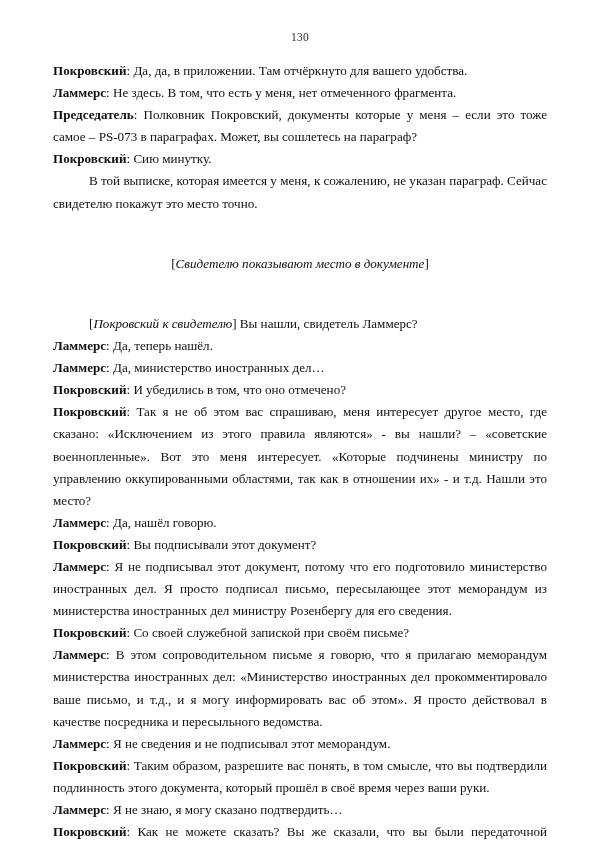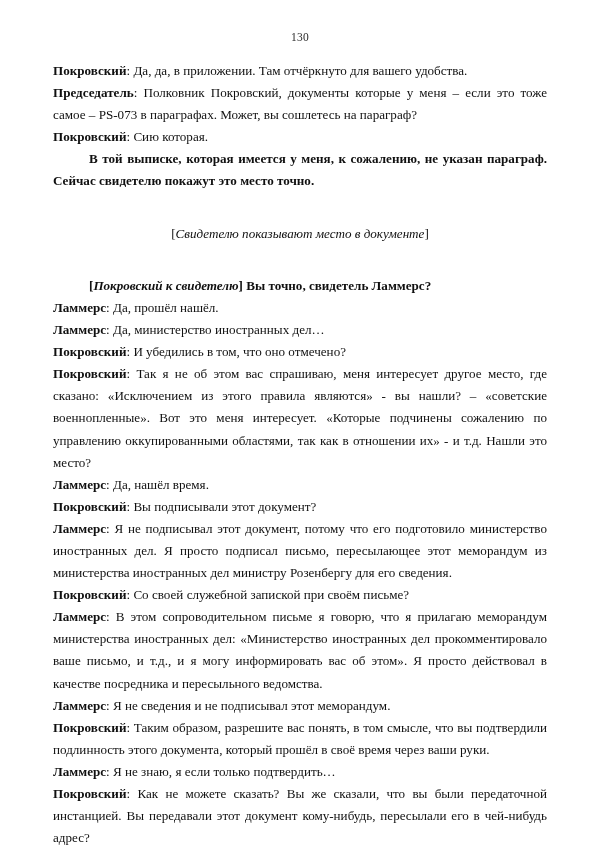--- a/index.html
+++ b/index.html
@@ -38,30 +38,29 @@
     text-justify: inter-word;
     hyphens: manual;
   }
   .para {
     margin: 0;
     text-align: justify;
     text-justify: inter-word;
   }
   .para.indent {
     text-indent: 36px;
-    font-weight: bold;
   }
   .speaker {
     font-weight: bold;
   }
   .stage {
     font-style: italic;
   }
   .stage-direction {
-    margin: 8px;
+    margin: 16px;
     text-align: center;
     font-style: italic;
   }
   .stage-direction .brk {
     font-style: normal;
   }
   .spacer-lg {
     height: 22.1px;
   }
   .spacer-md {
@@ -70,35 +69,36 @@
 </style>
 </head>
 <body>
 
 <div class="page">
 
   <div class="page-number">130</div>
 
   <div class="body-text" id="body-text">
       <p class="para"><span class="speaker">Покровский</span><span>: </span><span>Да, да, в приложении. Там отчёркнуто для вашего удобства.</span></p>
+      <p class="para"><span class="speaker">Ламмерс</span><span>: </span><span>Не здесь. В том, что есть у меня, нет отмеченного фрагмента.</span></p>
       <p class="para"><span class="speaker">Председатель</span><span>: </span><span>Полковник Покровский, документы которые у меня – если это тоже самое – PS-073 в параграфах. Может, вы сошлетесь на параграф?</span></p>
-      <p class="para"><span class="speaker">Покровский</span><span>: </span><span>Сию которая.</span></p>
+      <p class="para"><span class="speaker">Покровский</span><span>: </span><span>Сию минутку.</span></p>
       <p class="para indent"><span>В той выписке, которая имеется у меня, к сожалению, не указан параграф. Сейчас свидетелю покажут это место точно.</span></p>
       <div class="spacer-lg"></div>
       <p class="stage-direction"><span class="brk">[</span><span>Свидетелю показывают место в документе</span><span class="brk">]</span></p>
       <div class="spacer-md"></div>
-      <p class="para indent"><span>[</span><span class="stage">Покровский к свидетелю</span><span>]</span><span> Вы точно, свидетель Ламмерс?</span></p>
-      <p class="para"><span class="speaker">Ламмерс</span><span>: </span><span>Да, прошёл нашёл.</span></p>
+      <p class="para indent"><span>[</span><span class="stage">Покровский к свидетелю</span><span>]</span><span> Вы нашли, свидетель Ламмерс?</span></p>
+      <p class="para"><span class="speaker">Ламмерс</span><span>: </span><span>Да, теперь нашёл.</span></p>
       <p class="para"><span class="speaker">Ламмерс</span><span>: </span><span>Да, министерство иностранных дел…</span></p>
       <p class="para"><span class="speaker">Покровский</span><span>: </span><span>И убедились в том, что оно отмечено?</span></p>
-      <p class="para"><span class="speaker">Покровский</span><span>: </span><span>Так я не об этом вас спрашиваю, меня интересует другое место, где сказано: «Исключением из этого правила являются» - вы нашли? – «советские военнопленные». Вот это меня интересует. «Которые подчинены сожалению по управлению оккупированными областями, так как в отношении их» - и т.д. Нашли это место?</span></p>
-      <p class="para"><span class="speaker">Ламмерс</span><span>: </span><span>Да, нашёл время.</span></p>
+      <p class="para"><span class="speaker">Покровский</span><span>: </span><span>Так я не об этом вас спрашиваю, меня интересует другое место, где сказано: «Исключением из этого правила являются» - вы нашли? – «советские военнопленные». Вот это меня интересует. «Которые подчинены министру по управлению оккупированными областями, так как в отношении их» - и т.д. Нашли это место?</span></p>
+      <p class="para"><span class="speaker">Ламмерс</span><span>: </span><span>Да, нашёл говорю.</span></p>
       <p class="para"><span class="speaker">Покровский</span><span>: </span><span>Вы подписывали этот документ?</span></p>
       <p class="para"><span class="speaker">Ламмерс</span><span>: </span><span>Я не подписывал этот документ, потому что его подготовило министерство иностранных дел. Я просто подписал письмо, пересылающее этот меморандум из министерства иностранных дел министру Розенбергу для его сведения.</span></p>
       <p class="para"><span class="speaker">Покровский</span><span>: </span><span>Со своей служебной запиской при своём письме?</span></p>
       <p class="para"><span class="speaker">Ламмерс</span><span>: </span><span>В этом сопроводительном письме я говорю, что я прилагаю меморандум министерства иностранных дел: «Министерство иностранных дел прокомментировало ваше письмо, и т.д., и я могу информировать вас об этом». Я просто действовал в качестве посредника и пересыльного ведомства.</span></p>
       <p class="para"><span class="speaker">Ламмерс</span><span>: </span><span>Я не сведения и не подписывал этот меморандум.</span></p>
       <p class="para"><span class="speaker">Покровский</span><span>: </span><span>Таким образом, разрешите вас понять, в том смысле, что вы подтвердили подлинность этого документа, который прошёл в своё время через ваши руки.</span></p>
-      <p class="para"><span class="speaker">Ламмерс</span><span>: </span><span>Я не знаю, я если только подтвердить…</span></p>
+      <p class="para"><span class="speaker">Ламмерс</span><span>: </span><span>Я не знаю, я могу сказано подтвердить…</span></p>
       <p class="para"><span class="speaker">Покровский</span><span>: </span><span>Как не можете сказать? Вы же сказали, что вы были передаточной инстанцией. Вы передавали этот документ кому-нибудь, пересылали его в чей-нибудь адрес?</span></p>
     </div>
 
 </div>
 
 </body></html>

